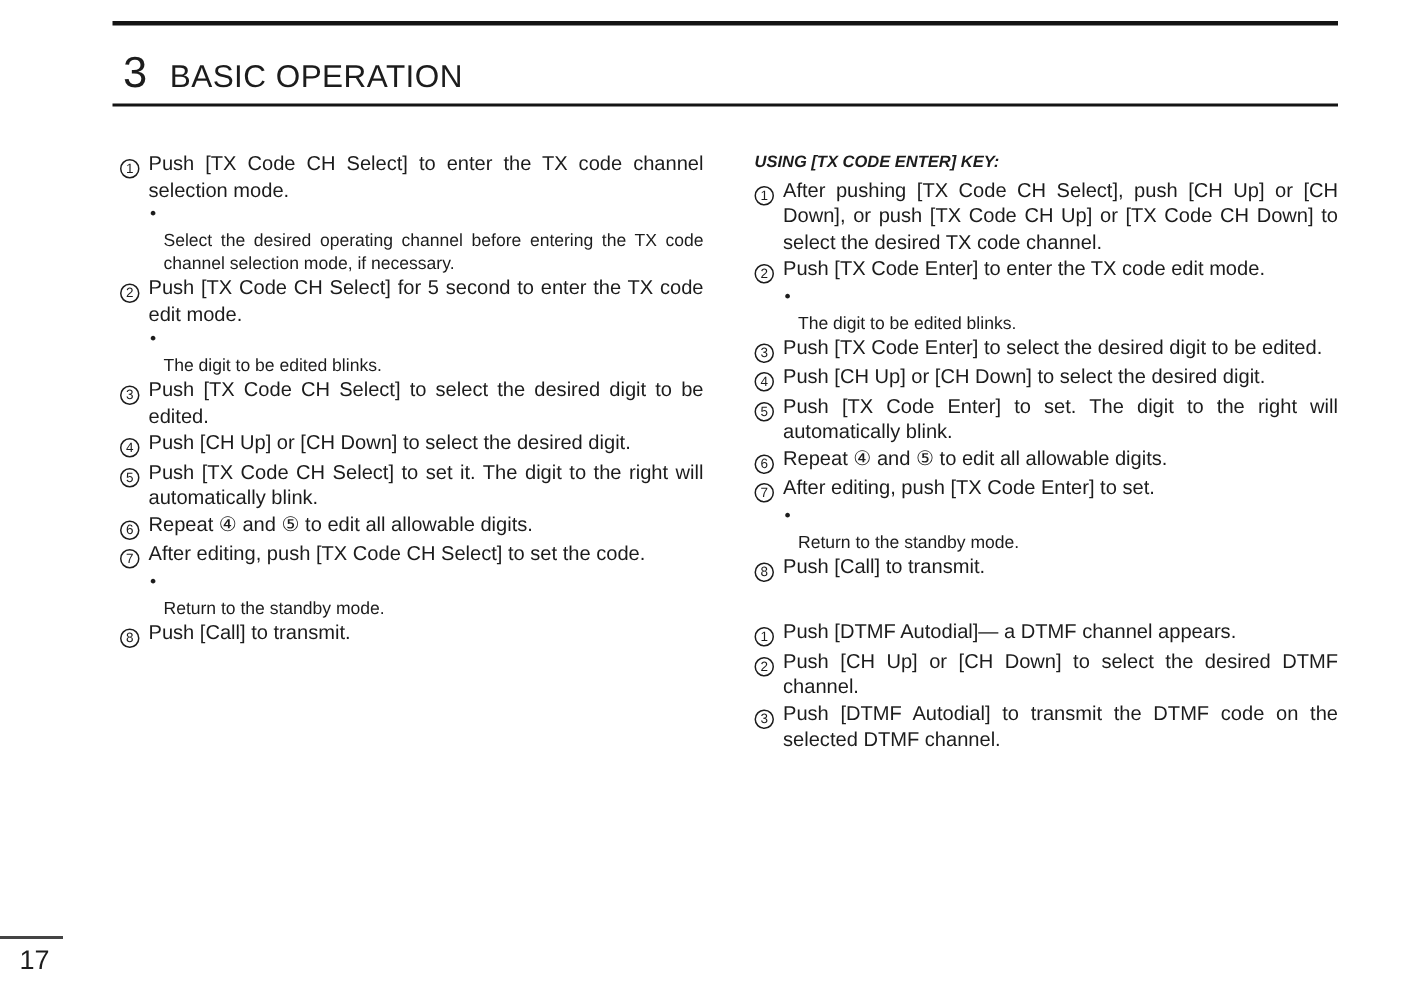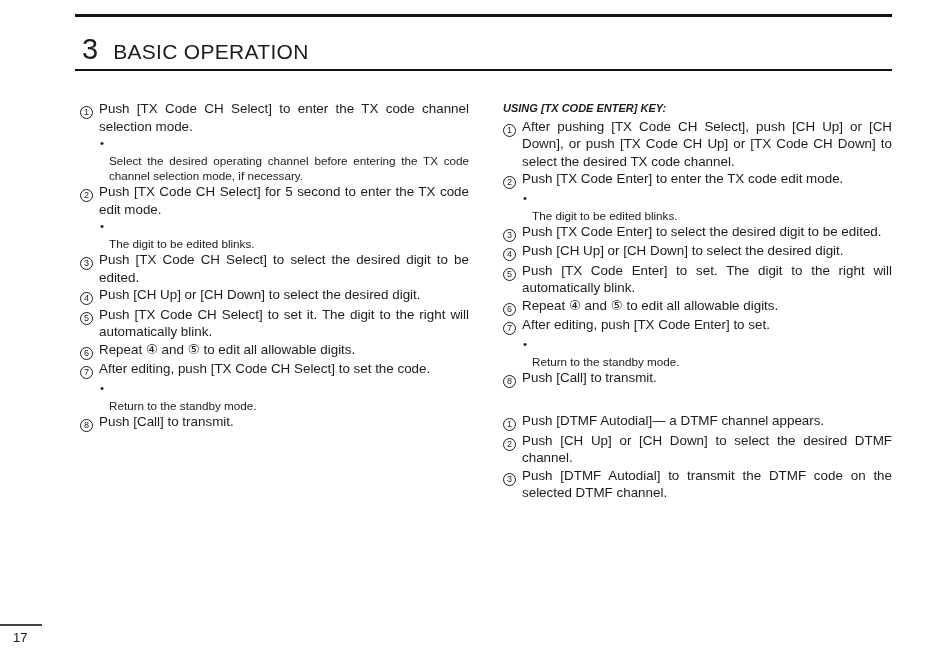--- a/index.html
+++ b/index.html
@@ -36,21 +36,21 @@
   .steptext { flex:1; text-align:justify; }
 
   .bullet { display:flex; padding-left:20px; font-size:11.7px; line-height:15px; }
   .bullet .dot   { flex:0 0 9px; }
   .bullet .btext { flex:1; text-align:justify;margin-top:18px; }
 
   .dtmf-heading { margin-top:13px; margin-bottom:2px; font-size:15px; }
   .dtmf-steps { margin-top:24px; }
 
   .rule-foot { position:absolute; left:0; top:624px; width:42px; height:1.5px; background:#444; }
-  .page-num  { position:absolute; left:13px; top:630px; font-size:13px; }
+  .page-num  { position:absolute; left:13px; top:630px; font-size:18px; }
 </style>
 </head>
 <body>
 
 <div class="rule-top"></div>
 
 <div class="header">
   <span class="chapter-num">3</span>
   <span class="chapter-title">BASIC OPERATION</span>
 </div>

